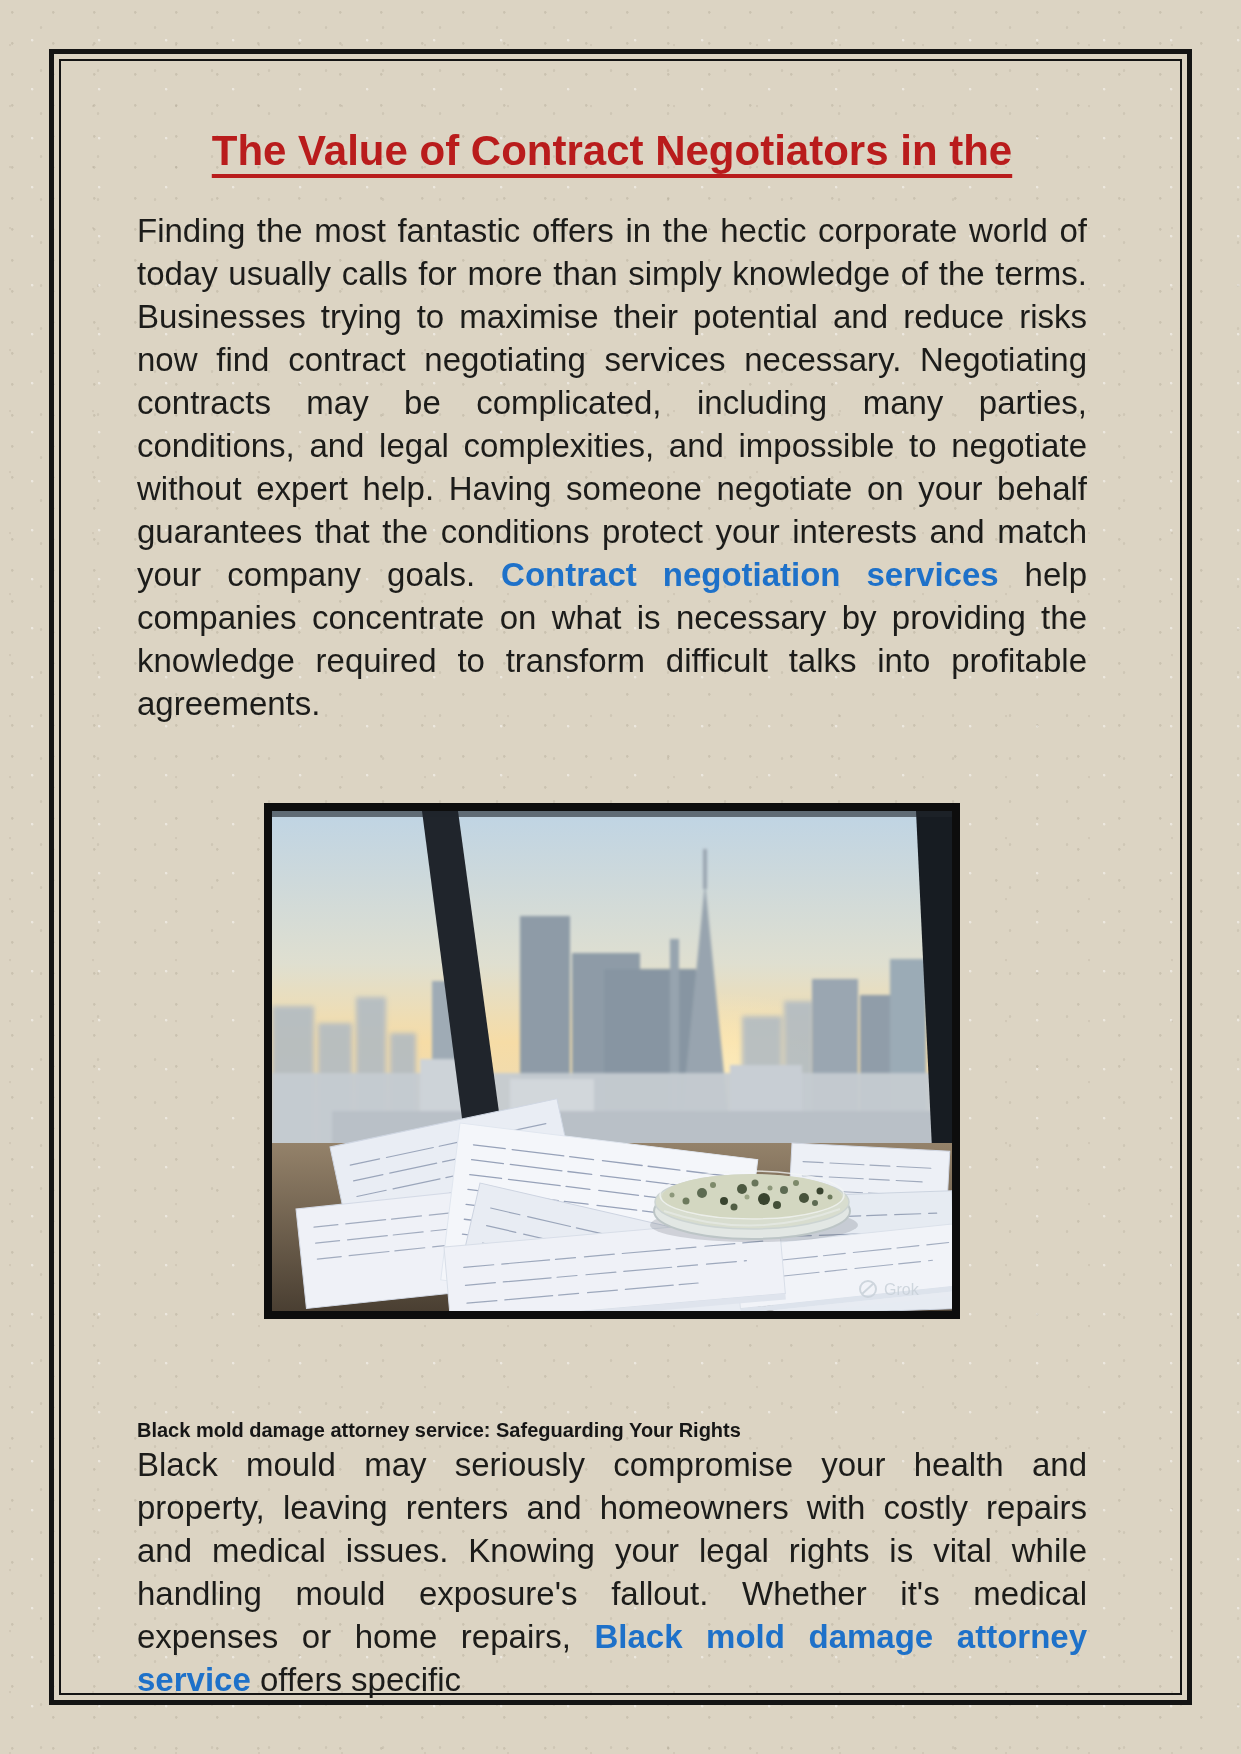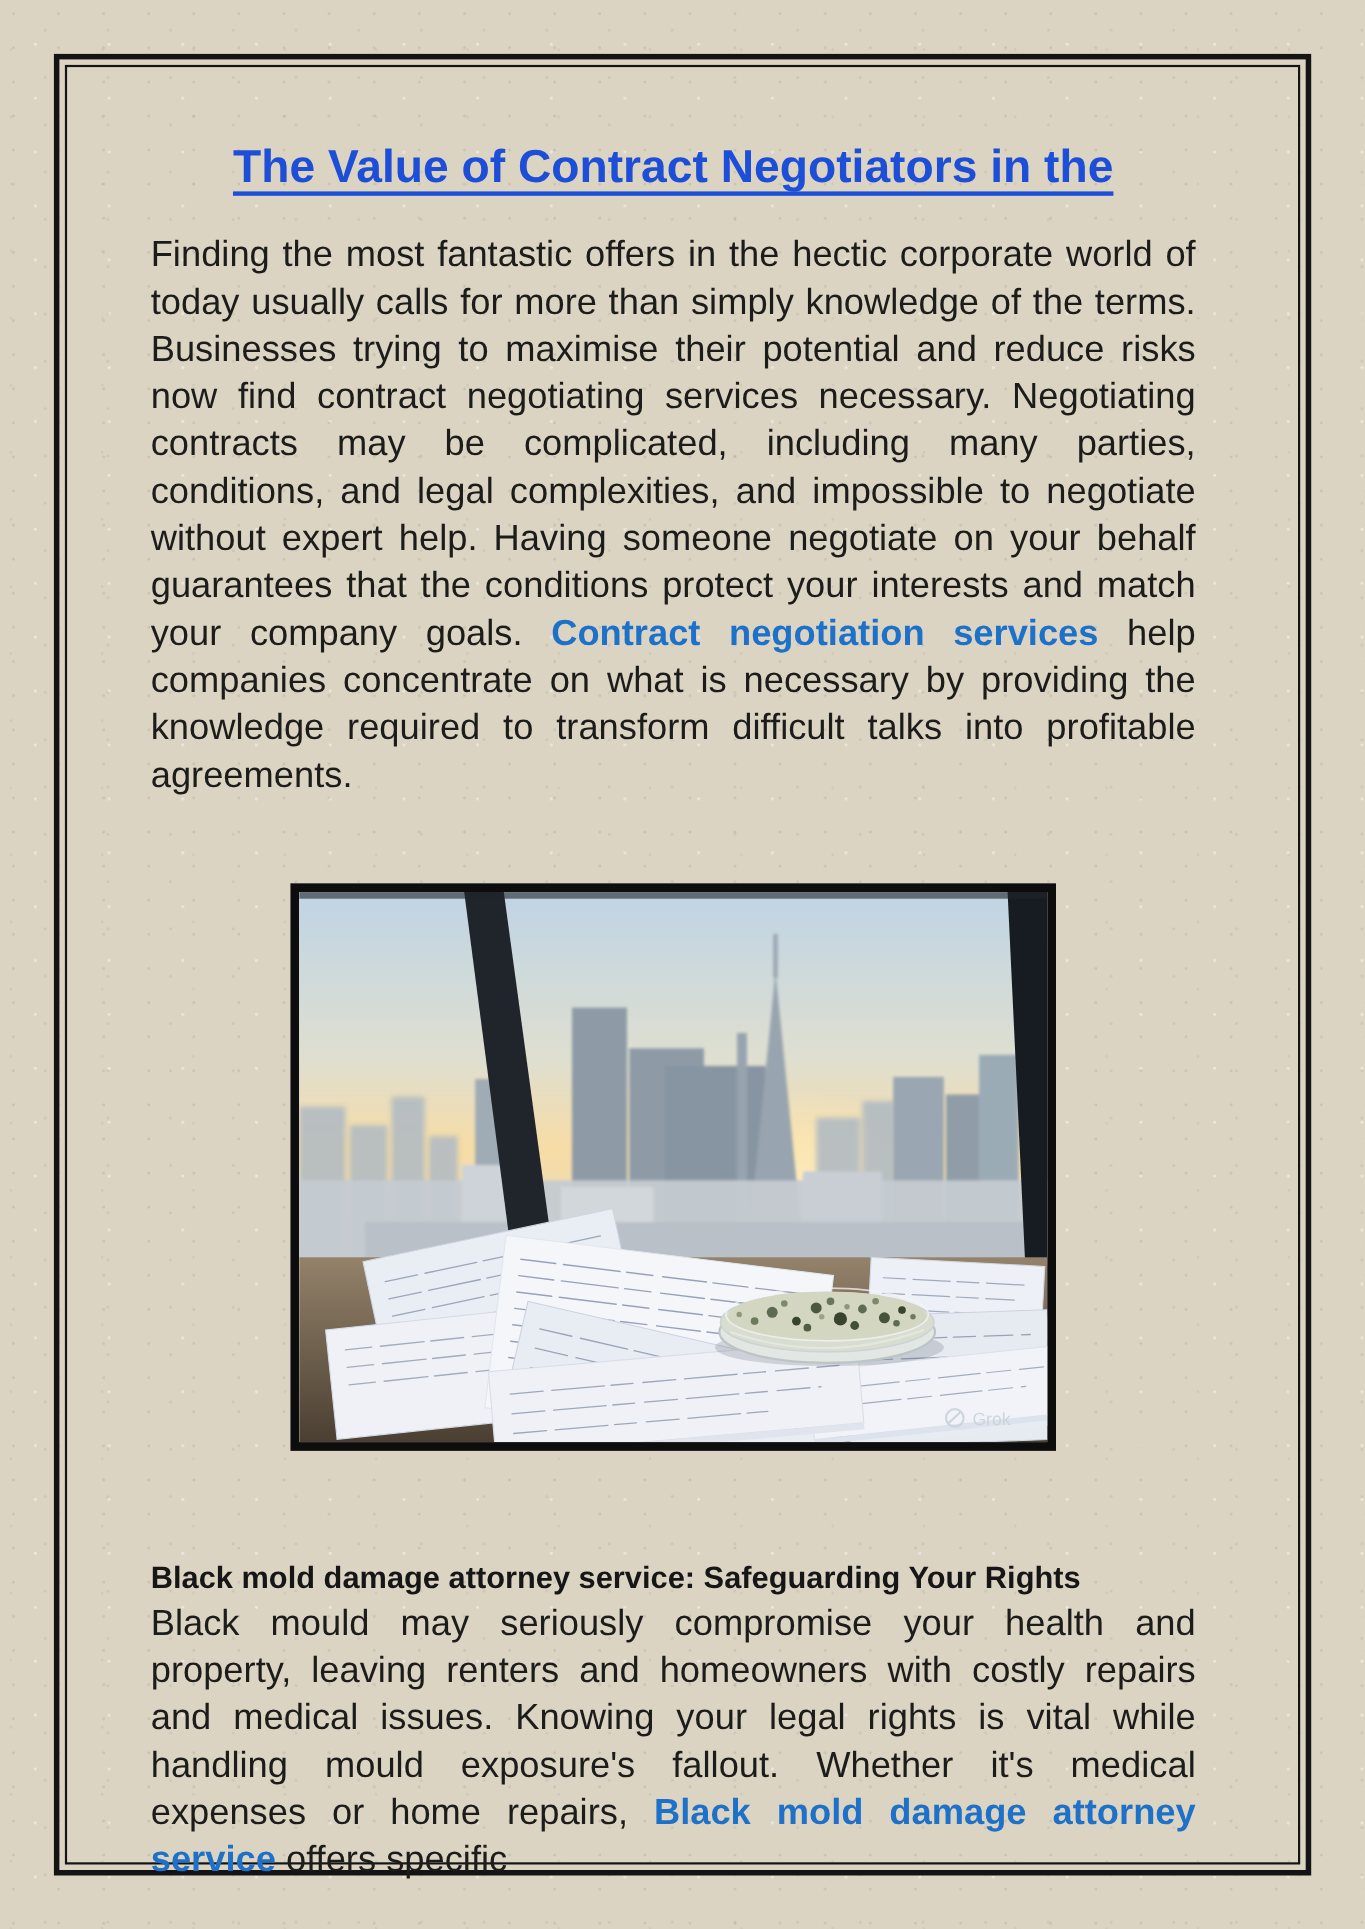--- a/index.html
+++ b/index.html
@@ -13,36 +13,36 @@
       radial-gradient(circle at 48% 82%, rgba(255,255,255,.45) 0 1px, transparent 1.6px),
       radial-gradient(circle at 12% 74%, rgba(110,100,80,.10) 0 1px, transparent 1.5px);
     background-size:41px 31px,57px 43px,67px 49px,83px 61px;
     color:#1d1d1b;
   }
   .frame-outer{position:absolute;inset:49px;border:5px solid #141414;pointer-events:none;}
   .frame-inner{position:absolute;inset:59px;border:2px solid #141414;pointer-events:none;}
   .content{position:absolute;left:137px;top:118px;width:950px;}
   h1.title{
     margin:0 0 26px 0;text-align:center;font-weight:bold;
-    font-size:42px;line-height:1.55;color:#1d4ed8;
+    font-size:42px;line-height:1.55;color:#b91c1c;
   }
   h1.title .tline{
     text-decoration:underline;text-decoration-thickness:4px;text-underline-offset:9px;
     display:block;
   }
   p.body-text{
     margin:0;text-align:justify;font-size:33px;line-height:43px;color:#1c1c1a;
   }
   a.doc-link{color:#1e71c9;font-weight:bold;text-decoration:none;cursor:pointer;}
   .figure-wrap{margin:78px 0 0 0;text-align:center;}
   .photo-frame{
-    display:inline-block;border:8px solid #0d0d0d;line-height:0;background:#ffffff;
+    display:inline-block;border:8px solid #0d0d0d;line-height:0;background:#0f766e;
   }
   h2.section-heading{
-    margin:98px 0 0 0;font-size:28px;font-weight:bold;color:#161616;line-height:1.3;
+    margin:98px 0 0 0;font-size:20px;font-weight:bold;color:#161616;line-height:1.3;
   }
   .section-body{margin-top:30px;}
 </style>
 </head>
 <body>
 
 <div class="frame-outer"></div>
 <div class="frame-inner"></div>
 
 <div class="content">

